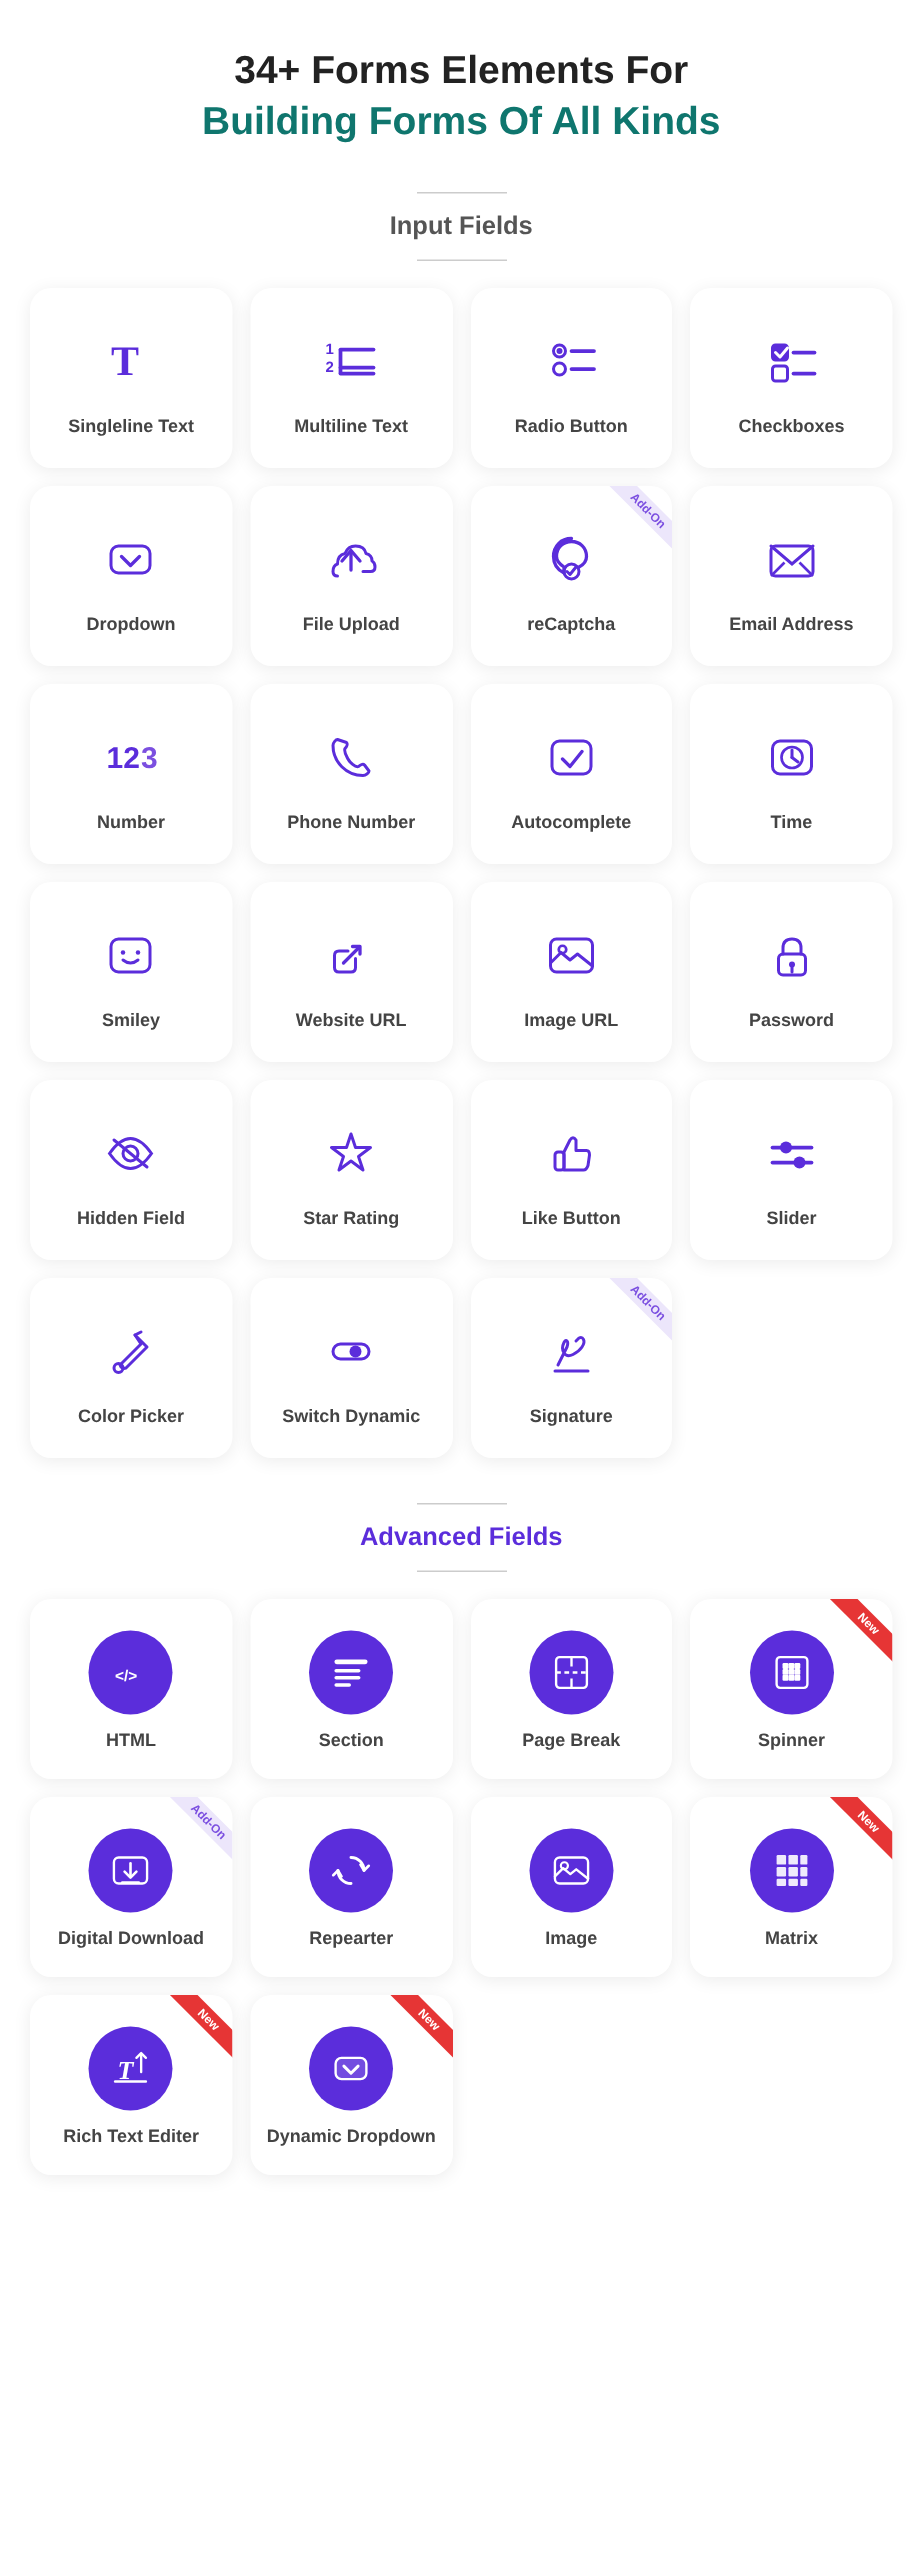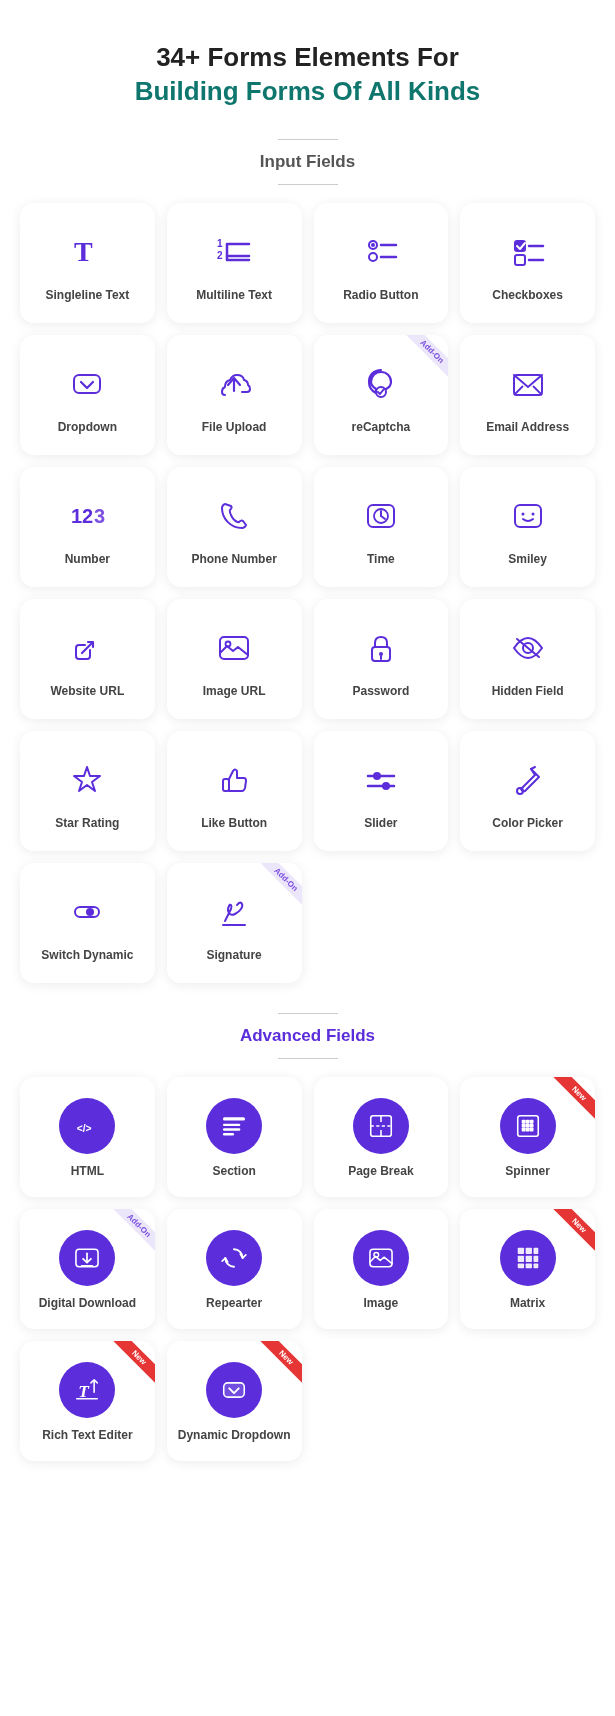--- a/index.html
+++ b/index.html
@@ -129,21 +129,21 @@
       text-align: center;
       transform: rotate(45deg);
       padding: 2px 0;
     }
   </style>
 </head>
 <body>
 
 <div class="page">
 
-  <div style="text-align:center; margin-bottom:10px;margin-top:11px;">
+  <div style="text-align:center; margin-bottom:10px;">
     <div class="main-title">
       <span style="color:#222;">34+ Forms Elements For</span><br>
       <span style="color:#0f766e;">Building Forms Of All Kinds</span>
     </div>
   </div>
 
   <div class="section-header">
     <div class="line"></div>
     <div class="label">Input Fields</div>
     <div class="line"></div>
@@ -259,20 +259,29 @@
 
     <div class="card">
       <div class="icon-wrap">
         <svg viewBox="0 0 38 38" fill="none" xmlns="http://www.w3.org/2000/svg">
           <path d="M10 7 C9 7 7 9 7 11 C7 22 16 31 27 31 C29 31 31 29 31 28 L28 24 C27 23 25 24 24 25 C22 26 18 22 17 20 C16 18 14 15 15 13 C16 12 17 10 16 9 Z" stroke="#5b2ddb" stroke-width="2" fill="none" stroke-linejoin="round"></path>
         </svg>
       </div>
       <div class="card-label">Phone Number</div>
     </div>
 
+    <div class="card">
+      <div class="icon-wrap">
+        <svg viewBox="0 0 38 38" fill="none" xmlns="http://www.w3.org/2000/svg">
+          <rect x="6" y="8" width="26" height="22" rx="5" stroke="#5b2ddb" stroke-width="2"></rect>
+          <polyline points="13,20 18,25 26,15" stroke="#5b2ddb" stroke-width="2.2" fill="none" stroke-linecap="round" stroke-linejoin="round"></polyline>
+        </svg>
+      </div>
+      <div class="card-label">Autocomplete</div>
+    </div>
 
     <div class="card">
       <div class="icon-wrap">
         <svg viewBox="0 0 38 38" fill="none" xmlns="http://www.w3.org/2000/svg">
           <rect x="6" y="8" width="26" height="22" rx="5" stroke="#5b2ddb" stroke-width="2"></rect>
           <circle cx="19" cy="19" r="7" stroke="#5b2ddb" stroke-width="1.8"></circle>
           <line x1="19" y1="14" x2="19" y2="19" stroke="#5b2ddb" stroke-width="2" stroke-linecap="round"></line>
           <line x1="19" y1="19" x2="23" y2="22" stroke="#5b2ddb" stroke-width="2" stroke-linecap="round"></line>
         </svg>
       </div>

